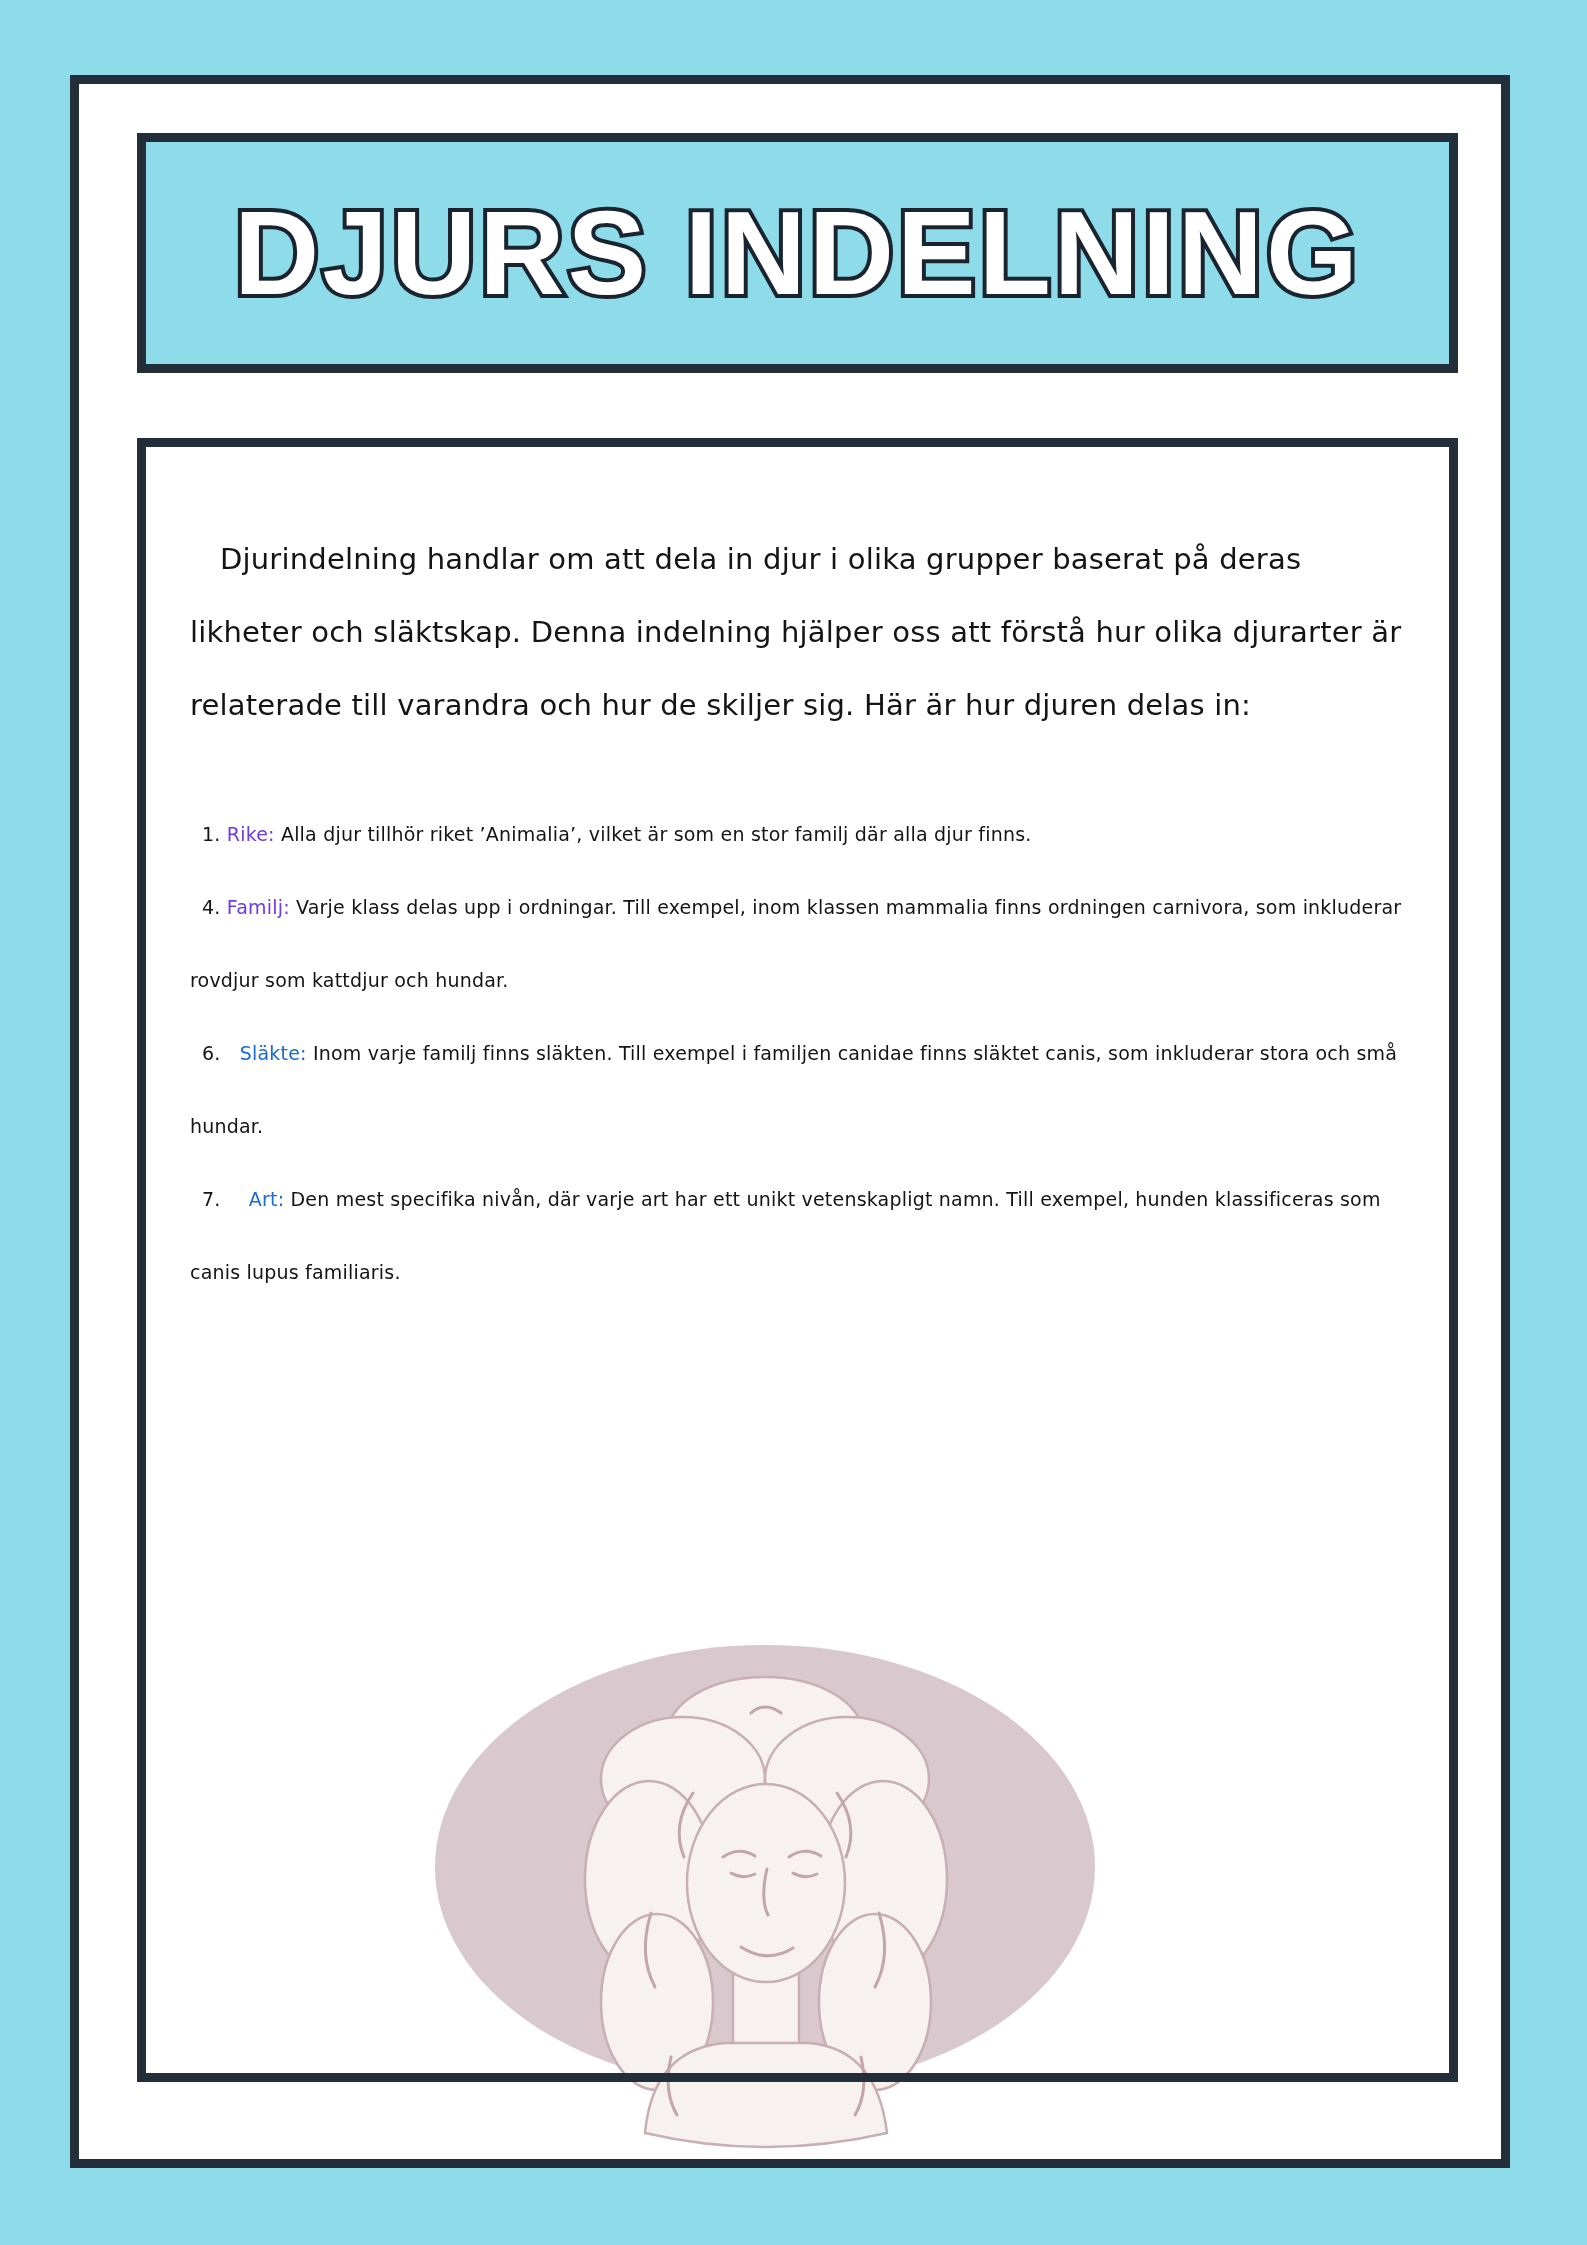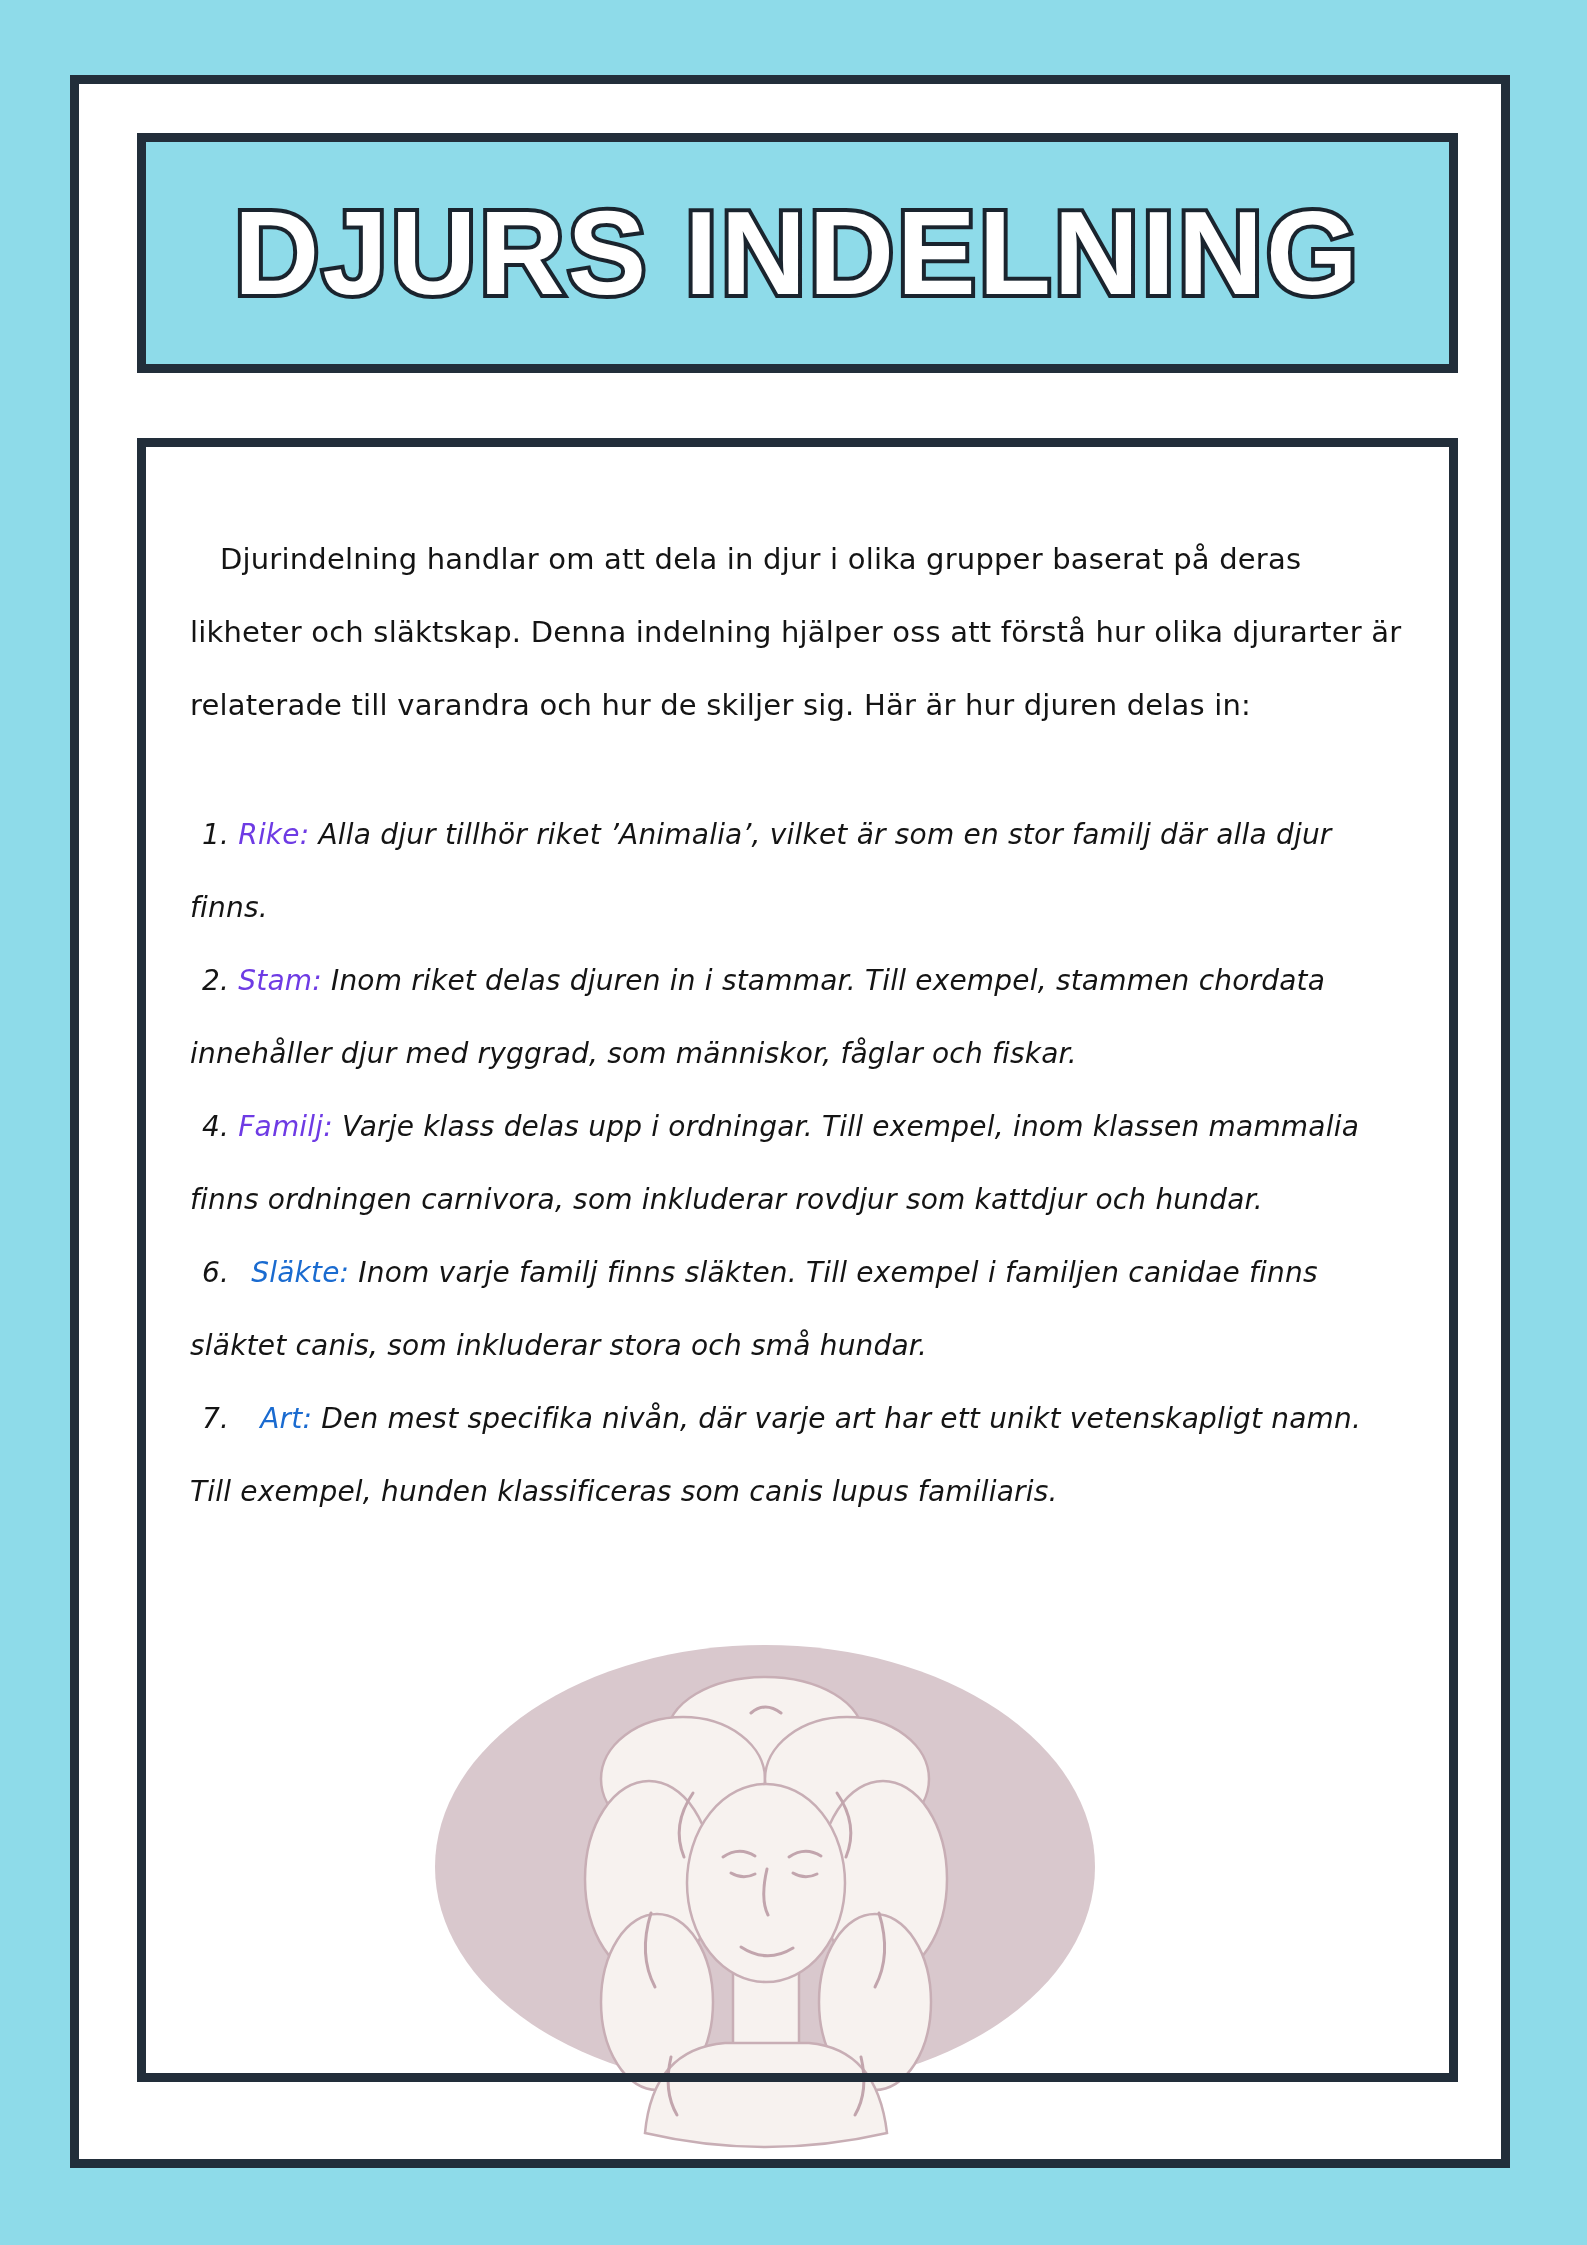--- a/index.html
+++ b/index.html
@@ -60,26 +60,25 @@
     margin: 0;
     font-size: 29px;
     line-height: 73px;
     color: #141414;
     text-indent: 30px;
     letter-spacing: 0.2px;
   }
   .classification-list { margin-top: 56px; }
   .list-item {
     margin: 0;
-    font-size: 28px;
+    font-size: 19px;
     line-height: 73px;
     color: #141414;
     text-indent: 12px;
     letter-spacing: 0.2px;
-    font-style: italic;
   }
   .item-keyword { font-weight: bold; font-weight: normal; }
 </style>
 </head>
 <body>
 
 <div class="page">
 
   <svg class="watermark" width="760" height="560" viewBox="0 0 760 560" aria-hidden="true">
     <ellipse cx="370" cy="250" rx="330" ry="222" fill="#d9c8cd"></ellipse>
@@ -119,20 +118,19 @@
 
   <div class="title-banner">
     <h1 class="page-title">DJURS INDELNING</h1>
   </div>
 
   <div class="content-panel">
     <p class="intro">Djurindelning handlar om att dela in djur i olika grupper baserat på deras likheter och släktskap. Denna indelning hjälper oss att förstå hur olika djurarter är relaterade till varandra och hur de skiljer sig. Här är hur djuren delas in:</p>
 
     <div class="classification-list">
       <p class="list-item"><span>1.</span> <span class="item-keyword" style="color: rgb(110, 59, 228);">Rike:</span> <span>Alla djur tillhör riket ’Animalia’, vilket är som en stor familj där alla djur finns.</span></p>
-      <p class="list-item"><span>2.</span> <span class="item-keyword" style="color: rgb(110, 59, 228);">Stam:</span> <span>Inom riket delas djuren in i stammar. Till exempel, stammen chordata innehåller djur med ryggrad, som människor, fåglar och fiskar.</span></p>
       <p class="list-item"><span>4.</span> <span class="item-keyword" style="color: rgb(110, 59, 228);">Familj:</span> <span>Varje klass delas upp i ordningar. Till exempel, inom klassen mammalia finns ordningen carnivora, som inkluderar rovdjur som kattdjur och hundar.</span></p>
       <p class="list-item"><span>6.</span> <span class="item-keyword" style="color: rgb(26, 107, 208); margin-left: 13px;">Släkte:</span> <span>Inom varje familj finns släkten. Till exempel i familjen canidae finns släktet canis, som inkluderar stora och små hundar.</span></p>
       <p class="list-item"><span>7.</span> <span class="item-keyword" style="color: rgb(26, 107, 208); margin-left: 22px;">Art:</span> <span>Den mest specifika nivån, där varje art har ett unikt vetenskapligt namn. Till exempel, hunden klassificeras som canis lupus familiaris.</span></p>
     </div>
   </div>
 
 </div>
 
 </body></html>

